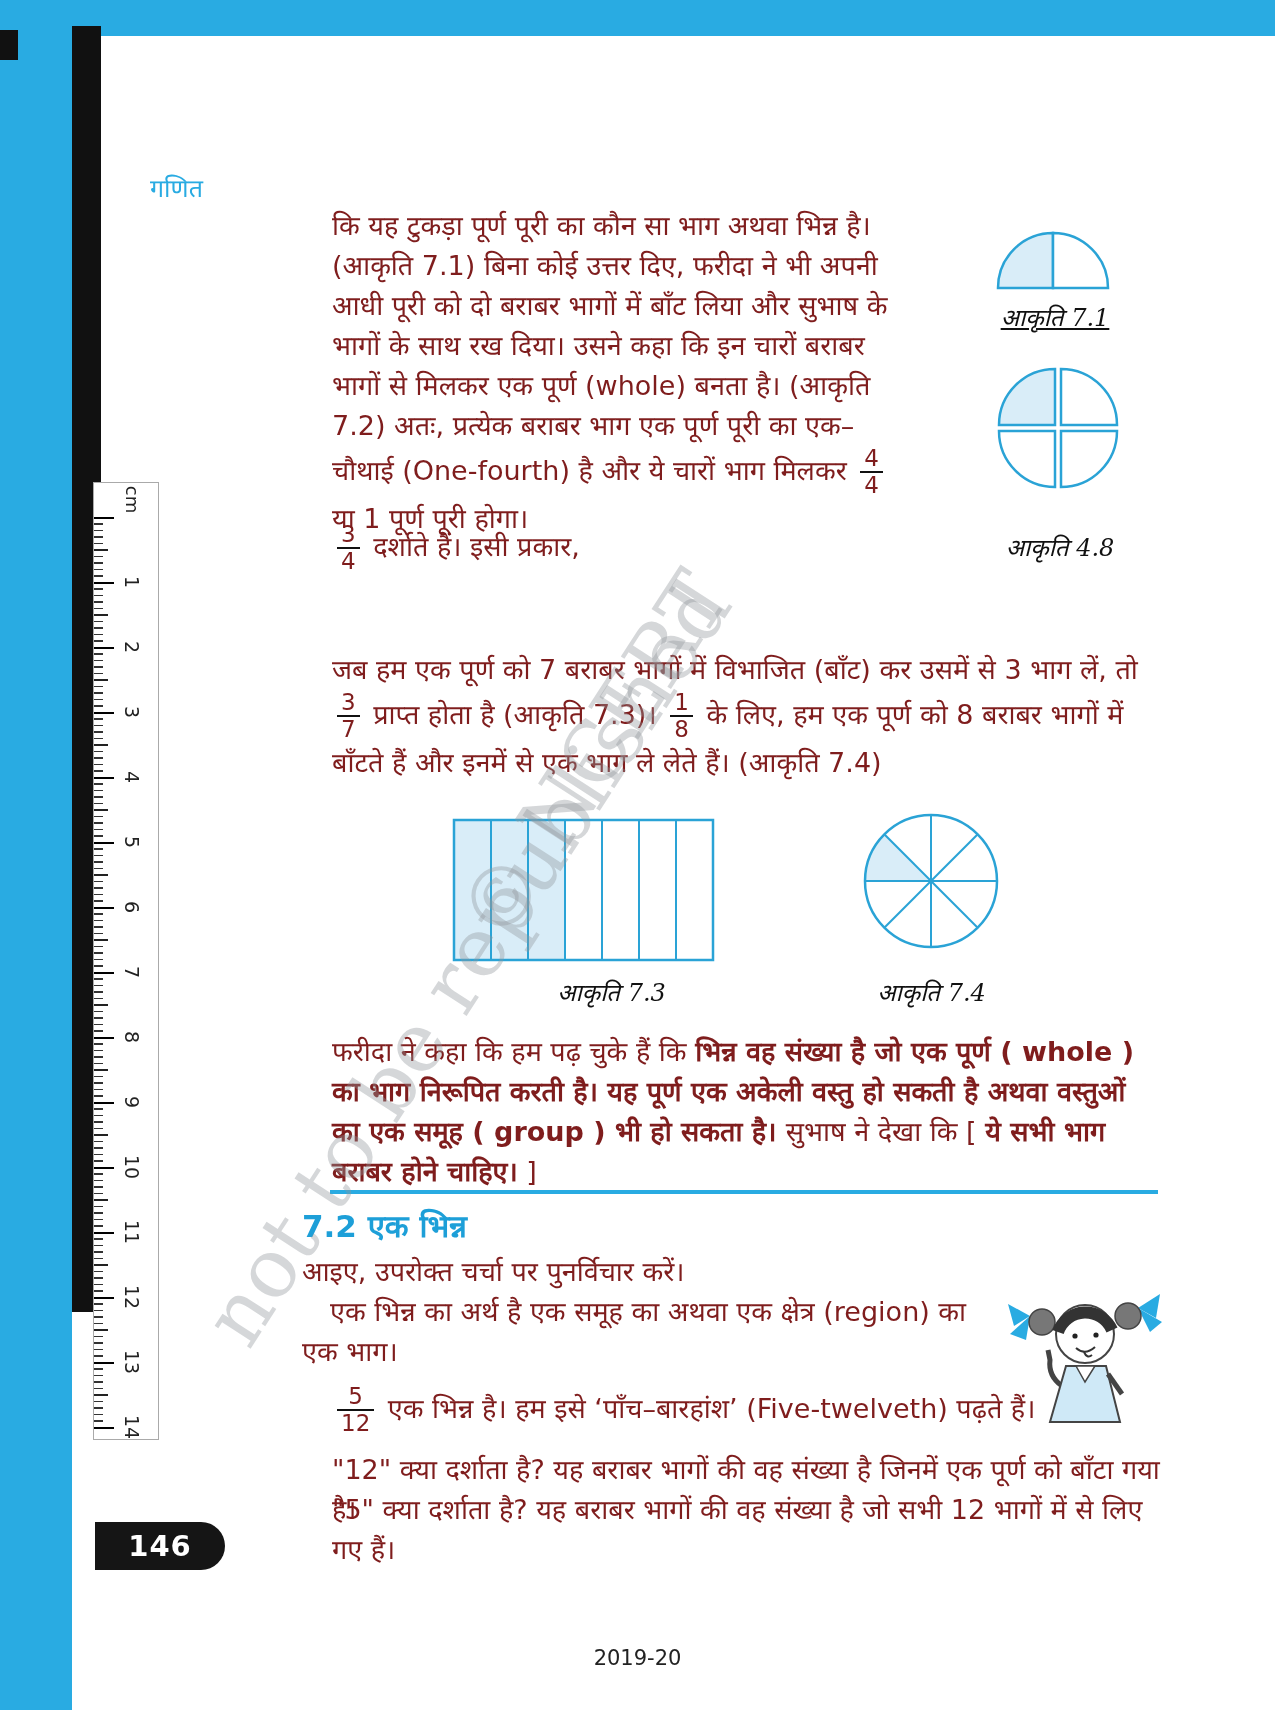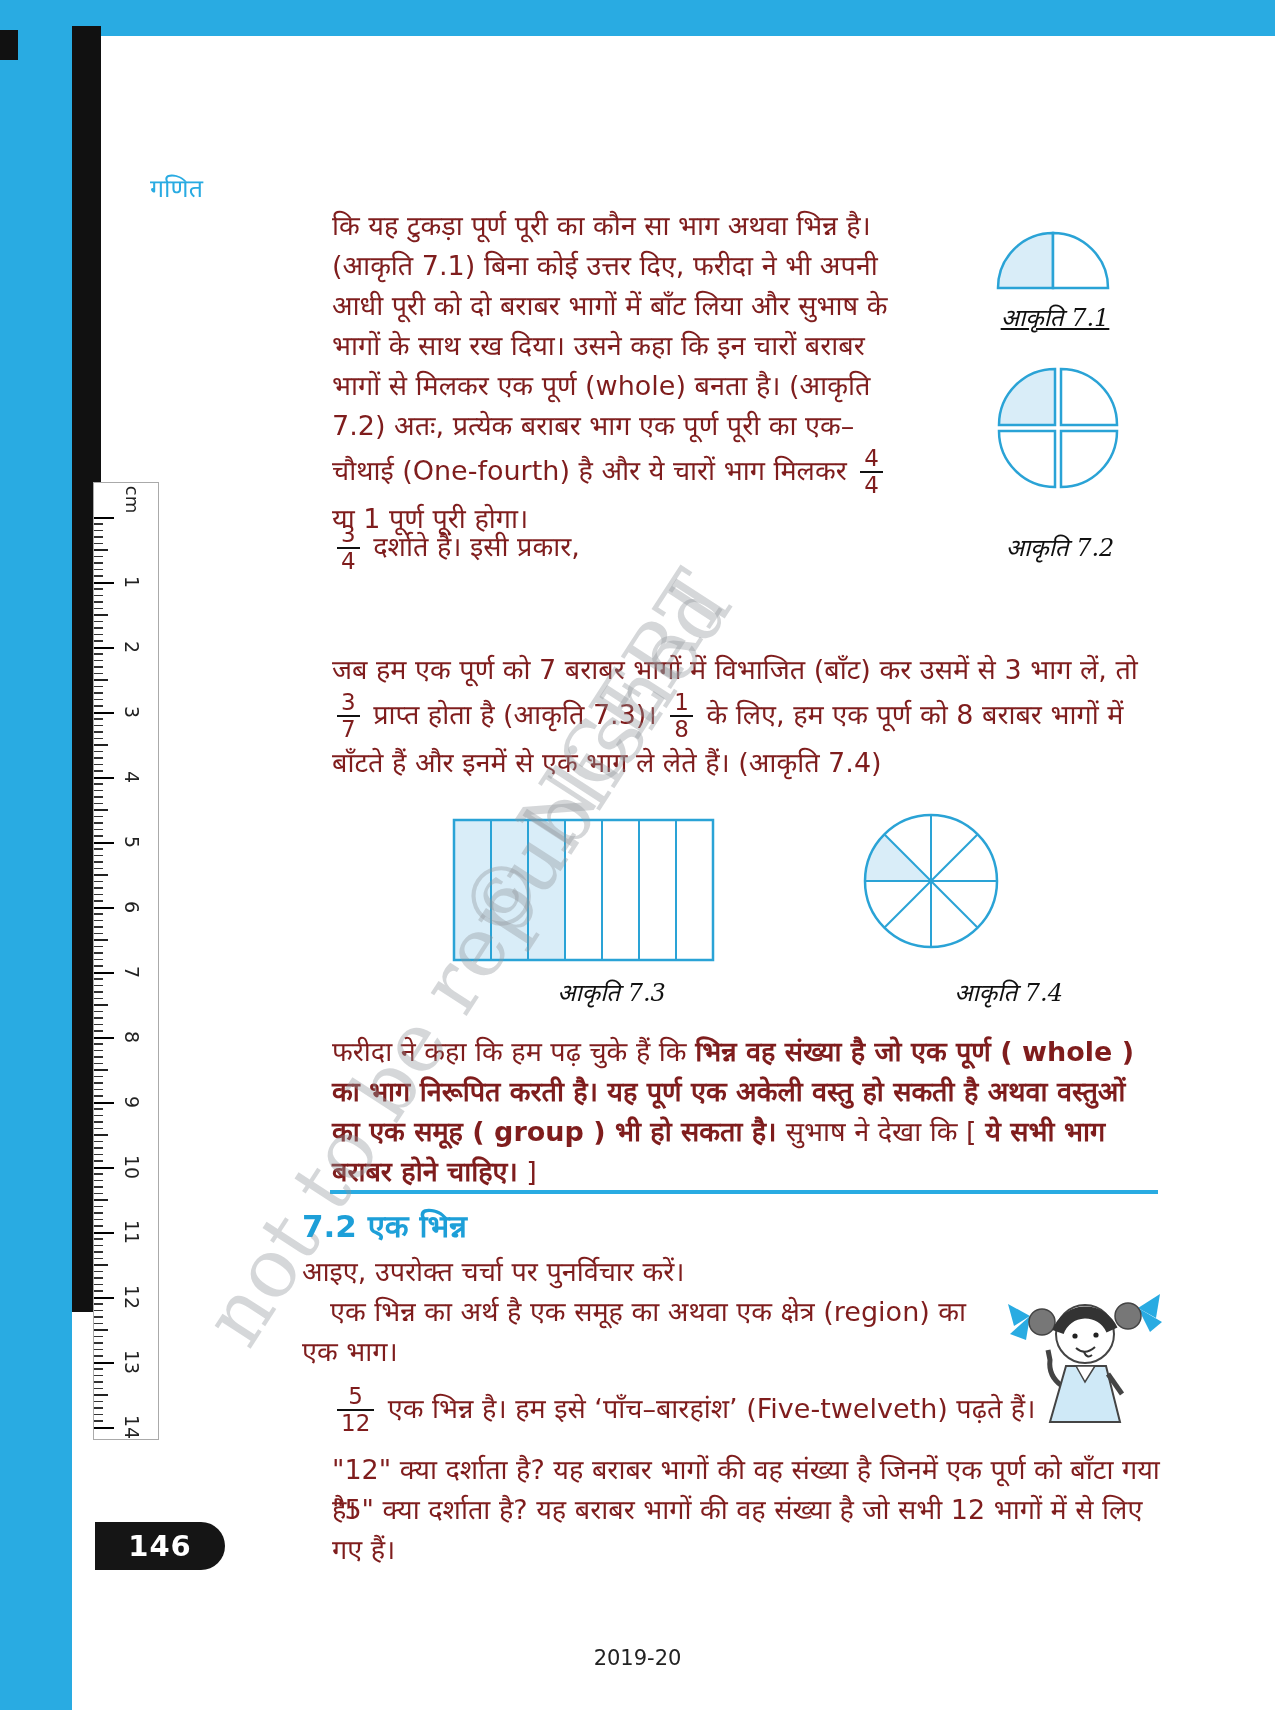--- a/index.html
+++ b/index.html
@@ -114,21 +114,21 @@
 <div class="caption" style="left:975px;top:300px;width:160px;text-decoration:underline;">आकृति 7.1</div>
 
 <div class="figure" style="left:992px;top:362px;">
   <svg width="132" height="132" viewBox="0 0 132 132">
     <path d="M63,63 L7,63 A56,56 0 0 1 63,7 Z" fill="#D9EDF8" stroke="#2AA3D6" stroke-width="2.5"></path>
     <path d="M69,63 L69,7 A56,56 0 0 1 125,63 Z" fill="#ffffff" stroke="#2AA3D6" stroke-width="2.5"></path>
     <path d="M69,69 L125,69 A56,56 0 0 1 69,125 Z" fill="#ffffff" stroke="#2AA3D6" stroke-width="2.5"></path>
     <path d="M63,69 L63,125 A56,56 0 0 1 7,69 Z" fill="#ffffff" stroke="#2AA3D6" stroke-width="2.5"></path>
   </svg>
 </div>
-<div class="caption" style="left:975px;top:530px;width:170px;">आकृति 7.2</div>
+<div class="caption" style="left:975px;top:530px;width:170px;">आकृति 4.8</div>
 
 <div class="figure" style="left:452px;top:818px;">
   <svg width="263" height="144" viewBox="0 0 263 144">
     <rect x="2" y="2" width="111" height="140" fill="#D9EDF8"></rect>
     <rect x="2" y="2" width="259" height="140" fill="none" stroke="#2AA3D6" stroke-width="2.5"></rect>
     <line x1="39" y1="2" x2="39" y2="142" stroke="#2AA3D6" stroke-width="2"></line>
     <line x1="76" y1="2" x2="76" y2="142" stroke="#2AA3D6" stroke-width="2"></line>
     <line x1="113" y1="2" x2="113" y2="142" stroke="#2AA3D6" stroke-width="2"></line>
     <line x1="150" y1="2" x2="150" y2="142" stroke="#2AA3D6" stroke-width="2"></line>
     <line x1="187" y1="2" x2="187" y2="142" stroke="#2AA3D6" stroke-width="2"></line>
@@ -140,21 +140,21 @@
 <div class="figure" style="left:860px;top:810px;">
   <svg width="142" height="142" viewBox="0 0 142 142">
     <path d="M71,71 L5,71 A66,66 0 0 1 24.3,24.3 Z" fill="#D9EDF8" stroke="none"></path>
     <circle cx="71" cy="71" r="66" fill="none" stroke="#2AA3D6" stroke-width="2.5"></circle>
     <line x1="71" y1="5" x2="71" y2="137" stroke="#2AA3D6" stroke-width="2"></line>
     <line x1="5" y1="71" x2="137" y2="71" stroke="#2AA3D6" stroke-width="2"></line>
     <line x1="24.3" y1="24.3" x2="117.7" y2="117.7" stroke="#2AA3D6" stroke-width="2"></line>
     <line x1="117.7" y1="24.3" x2="24.3" y2="117.7" stroke="#2AA3D6" stroke-width="2"></line>
   </svg>
 </div>
-<div class="caption" style="left:800px;top:975px;width:263px;text-align:right;">आकृति 7.4</div>
+<div class="caption" style="left:800px;top:975px;width:263px;">आकृति 7.4</div>
 
 <div class="txt" style="left:332px;top:1032px;width:828px;">
   <span>फरीदा ने कहा कि हम पढ़ चुके हैं कि </span><span class="bold">भिन्न वह संख्या है जो एक पूर्ण ( whole ) का भाग निरूपित करती है। यह पूर्ण एक अकेली वस्तु हो सकती है अथवा वस्तुओं का एक समूह ( group ) भी हो सकता है। </span><span>सुभाष ने देखा कि [ </span><span class="bold">ये सभी भाग बराबर होने चाहिए।</span><span> ]</span>
 </div>
 
 <div class="divider"></div>
 <div class="section-heading">7.2 एक भिन्न</div>
 
 <div class="txt" style="left:302px;top:1252px;width:860px;">आइए, उपरोक्त चर्चा पर पुनर्विचार करें।</div>
 

